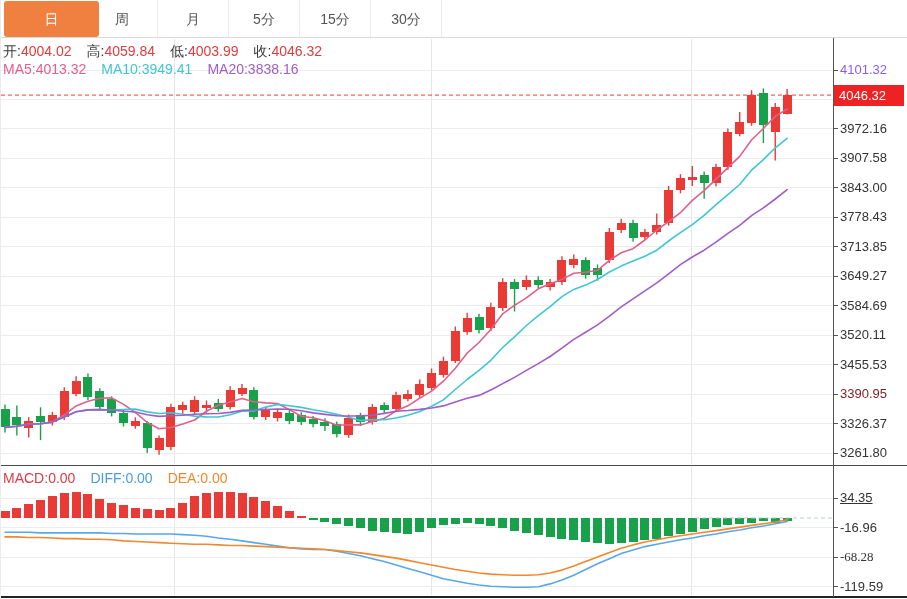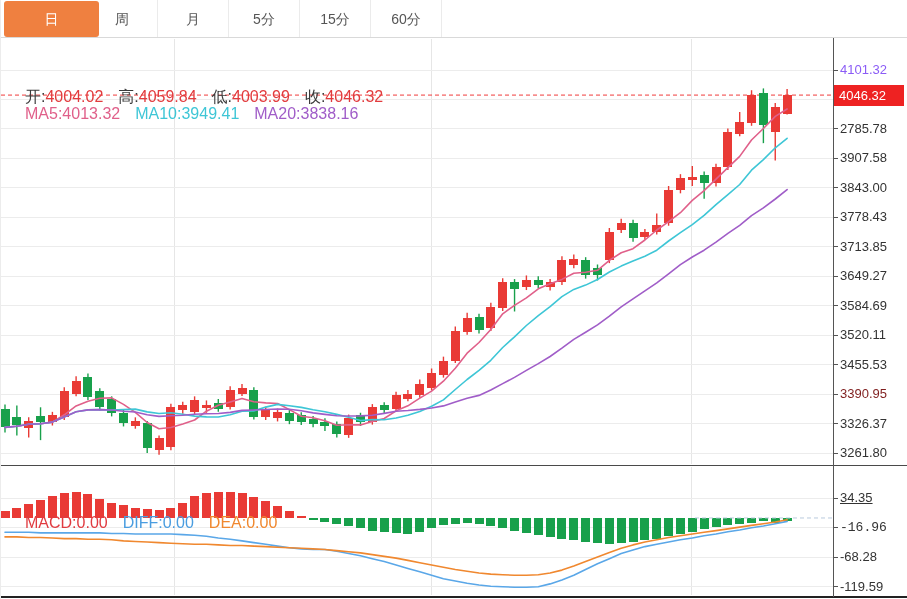--- a/index.html
+++ b/index.html
@@ -5,21 +5,21 @@
   html,body{margin:0;padding:0;background:#fff;}
   .screen{position:relative;width:907px;height:599px;background:#fff;overflow:hidden;
           font-family:"Liberation Sans","DejaVu Sans",sans-serif;border-left:1px solid #ececec;box-sizing:border-box;}
   .tabbar{position:absolute;top:0;left:0;width:907px;height:38px;background:#fff;
           border-bottom:1px solid #d9d9d9;display:flex;align-items:stretch;padding-left:13px;box-sizing:border-box;z-index:6;}
   .tab{width:70px;text-align:center;line-height:38px;font-size:14px;color:#555;
        border-right:1px solid #ebebeb;cursor:pointer;user-select:none;}
   .tab.selected{width:95px;margin:1px -12px 1px -10px;height:36px;line-height:36px;
        background:var(--tab-active,#ef8040);color:#fff;border-radius:3px;border-right:none;z-index:2;}
   svg.chart{position:absolute;left:0;top:0;z-index:1;}
-  .legend{position:absolute;left:24px;z-index:4;font-size:16px;white-space:nowrap;letter-spacing:0;margin-top:44px;}
+  .legend{position:absolute;left:2px;z-index:4;font-size:14px;white-space:nowrap;letter-spacing:0;}
   .legend .lab{color:#3a3a3a;}
   .legend .val{margin-right:15px;}
   .axis-label{position:absolute;left:839px;font-size:13px;color:#333;z-index:3;line-height:16px;}
   .price-tag{position:absolute;left:833px;width:70px;height:21px;background:#ee2222;color:#fff;
              font-size:13px;line-height:21px;padding-left:5px;z-index:5;box-sizing:border-box;}
 </style>
 </head>
 <body>
 
 <div class="screen" style="--tab-active: #ef8040;">
@@ -276,38 +276,38 @@
       <line x1="832" y1="527.6980901649994" x2="837" y2="527.6980901649994" stroke="#555" stroke-width="1" shape-rendering="crispEdges"></line>
       <line x1="832" y1="557.1019098350007" x2="837" y2="557.1019098350007" stroke="#555" stroke-width="1" shape-rendering="crispEdges"></line>
       <line x1="832" y1="586.5" x2="837" y2="586.5" stroke="#555" stroke-width="1" shape-rendering="crispEdges"></line>
     </svg>
   <div class="tabbar" id="tabbar">
       <div class="tab selected">日</div>
       <div class="tab">周</div>
       <div class="tab">月</div>
       <div class="tab">5分</div>
       <div class="tab">15分</div>
-      <div class="tab">60分</div>
+      <div class="tab">30分</div>
     </div>
   <div class="legend" id="ohlc-legend" style="top:43px;"><span class="lab">开:</span><span class="val" style="color: rgb(226, 59, 61);">4004.02</span><span class="lab">高:</span><span class="val" style="color: rgb(226, 59, 61);">4059.84</span><span class="lab">低:</span><span class="val" style="color: rgb(226, 59, 61);">4003.99</span><span class="lab">收:</span><span class="val" style="color: rgb(226, 59, 61);">4046.32</span></div>
   <div class="legend" id="ma-legend" style="top:61px;"><span class="lab" style="color: rgb(224, 96, 138);">MA5:</span><span class="val" style="color: rgb(224, 96, 138);">4013.32</span><span class="lab" style="color: rgb(62, 198, 214);">MA10:</span><span class="val" style="color: rgb(62, 198, 214);">3949.41</span><span class="lab" style="color: rgb(160, 93, 200);">MA20:</span><span class="val" style="color: rgb(160, 93, 200);">3838.16</span></div>
   <div class="legend" id="macd-legend" style="top:470px;"><span class="lab" style="color: rgb(224, 59, 64);">MACD:</span><span class="val" style="color: rgb(224, 59, 64);">0.00</span><span class="lab" style="color: rgb(74, 157, 224);">DIFF:</span><span class="val" style="color: rgb(74, 157, 224);">0.00</span><span class="lab" style="color: rgb(240, 136, 47);">DEA:</span><span class="val" style="color: rgb(240, 136, 47);">0.00</span></div>
   <div id="axis-labels">
       <div class="axis-label" style="top: 62px; color: #8b5cf6;">4101.32</div>
-      <div class="axis-label" style="top: 120.924px; color: rgb(51, 51, 51);">2785.78</div>
+      <div class="axis-label" style="top: 120.924px; color: rgb(51, 51, 51);">3972.16</div>
       <div class="axis-label" style="top: 150.387px; color: rgb(51, 51, 51);">3907.58</div>
       <div class="axis-label" style="top: 179.849px; color: rgb(51, 51, 51);">3843.00</div>
       <div class="axis-label" style="top: 209.307px; color: rgb(51, 51, 51);">3778.43</div>
       <div class="axis-label" style="top: 238.769px; color: rgb(51, 51, 51);">3713.85</div>
       <div class="axis-label" style="top: 268.231px; color: rgb(51, 51, 51);">3649.27</div>
       <div class="axis-label" style="top: 297.693px; color: rgb(51, 51, 51);">3584.69</div>
       <div class="axis-label" style="top: 327.156px; color: rgb(51, 51, 51);">3520.11</div>
       <div class="axis-label" style="top: 356.618px; color: rgb(51, 51, 51);">3455.53</div>
       <div class="axis-label" style="top: 386.08px; color: #7f1d1d;">3390.95</div>
       <div class="axis-label" style="top: 415.542px; color: rgb(51, 51, 51);">3326.37</div>
       <div class="axis-label" style="top: 445px; color: rgb(51, 51, 51);">3261.80</div>
       <div class="axis-label" style="top: 490.3px; color: rgb(51, 51, 51); text-decoration: underline;">34.35</div>
-      <div class="axis-label" style="top: 519.698px; color: rgb(51, 51, 51); font-family: Liberation Mono, monospace;">-16.96</div>
-      <div class="axis-label" style="top: 549.102px; color: rgb(51, 51, 51);">-68.28</div>
+      <div class="axis-label" style="top: 519.698px; color: rgb(51, 51, 51);">-16.96</div>
+      <div class="axis-label" style="top: 549.102px; color: rgb(51, 51, 51); font-family: Liberation Serif, serif;">-68.28</div>
       <div class="axis-label" style="top: 578.5px; color: rgb(51, 51, 51);">-119.59</div>
     </div>
   <div class="price-tag" style="top: 84.5917px; background: rgb(238, 34, 34);">4046.32</div>
 </div>
 
 </body></html>

